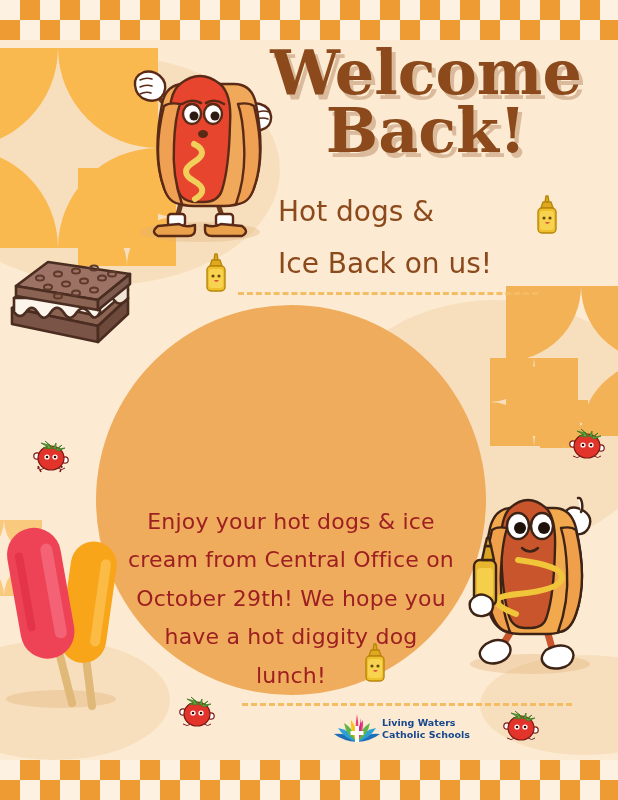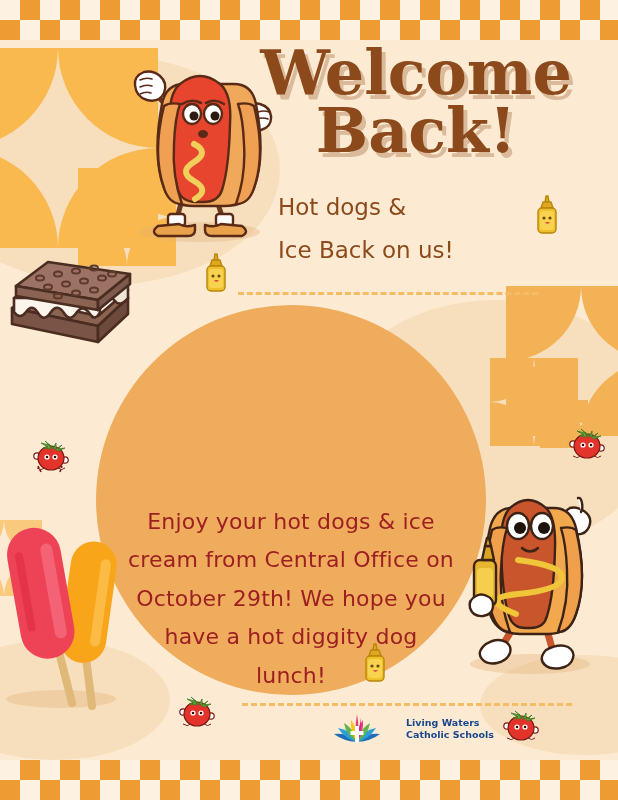--- a/index.html
+++ b/index.html
@@ -84,41 +84,41 @@
     font-family: "DejaVu Sans", sans-serif;
     font-size: 22px;
     line-height: 1.75;
     letter-spacing: 0.2px;
     font-weight: 400;
   }
 
   
   #headline {
     position: absolute;
-    right: 22px;
+    right: 12px;
     top: 44px;
     width: 360px;
     text-align: center;
     z-index: 20;
     font-family: "DejaVu Serif", serif;
     font-weight: bold;
     font-size: 62px;
     line-height: 0.94;
     color: #8C4A1C;
     text-shadow: 4px 5px 0 rgba(140,74,28,0.30);
   }
 
   #subtitle {
     position: absolute;
     right: 28px;
     top: 186px;
     width: 330px;
     z-index: 20;
     font-family: "DejaVu Sans", sans-serif;
-    font-size: 23px;
+    font-size: 28px;
     line-height: 1.85;
     color: #8C4A1C;
     text-align: left;
     padding-left: 18px;
   }
 
   .dashed-rule {
     position: absolute;
     height: 0;
     border-top: 3px dashed #F5BD63;
@@ -128,21 +128,21 @@
   #rule-bottom { left: 242px; top: 703px;  width: 330px; }
 
   
   #logo {
     position: absolute;
     left: 332px;
     top: 712px;
     z-index: 30;
     display: flex;
     align-items: center;
-    gap: 24px;
+    gap: 0;
   }
   #logo-mark { width: 50px; height: 34px; }
   #logo-text {
     font-family: "DejaVu Sans", sans-serif;
     font-size: 9.5px;
     font-weight: bold;
     line-height: 1.25;
     color: #19478E;
     white-space: pre-line;
   }

